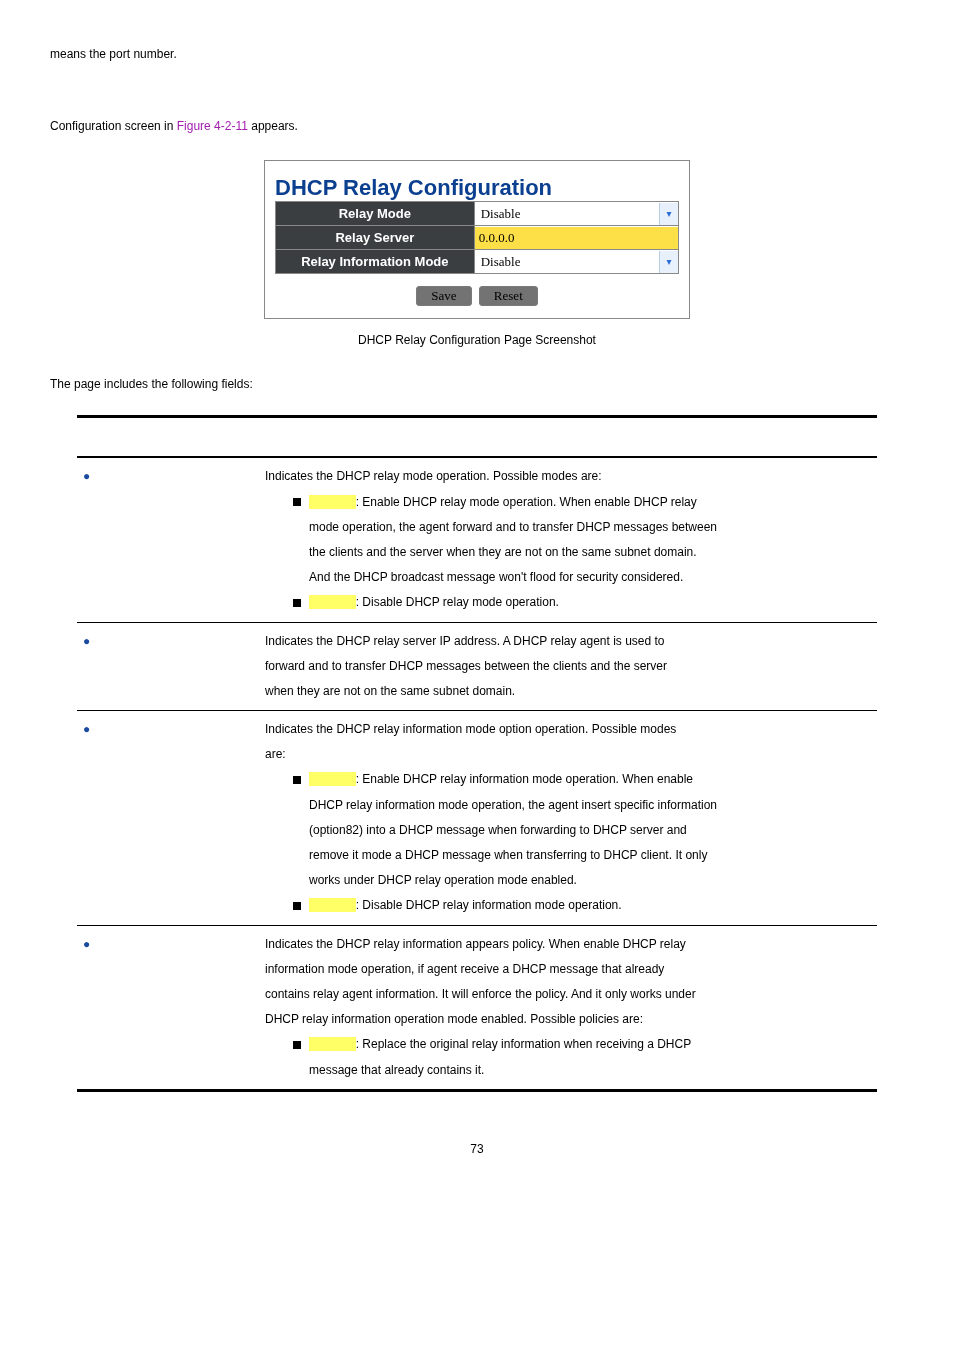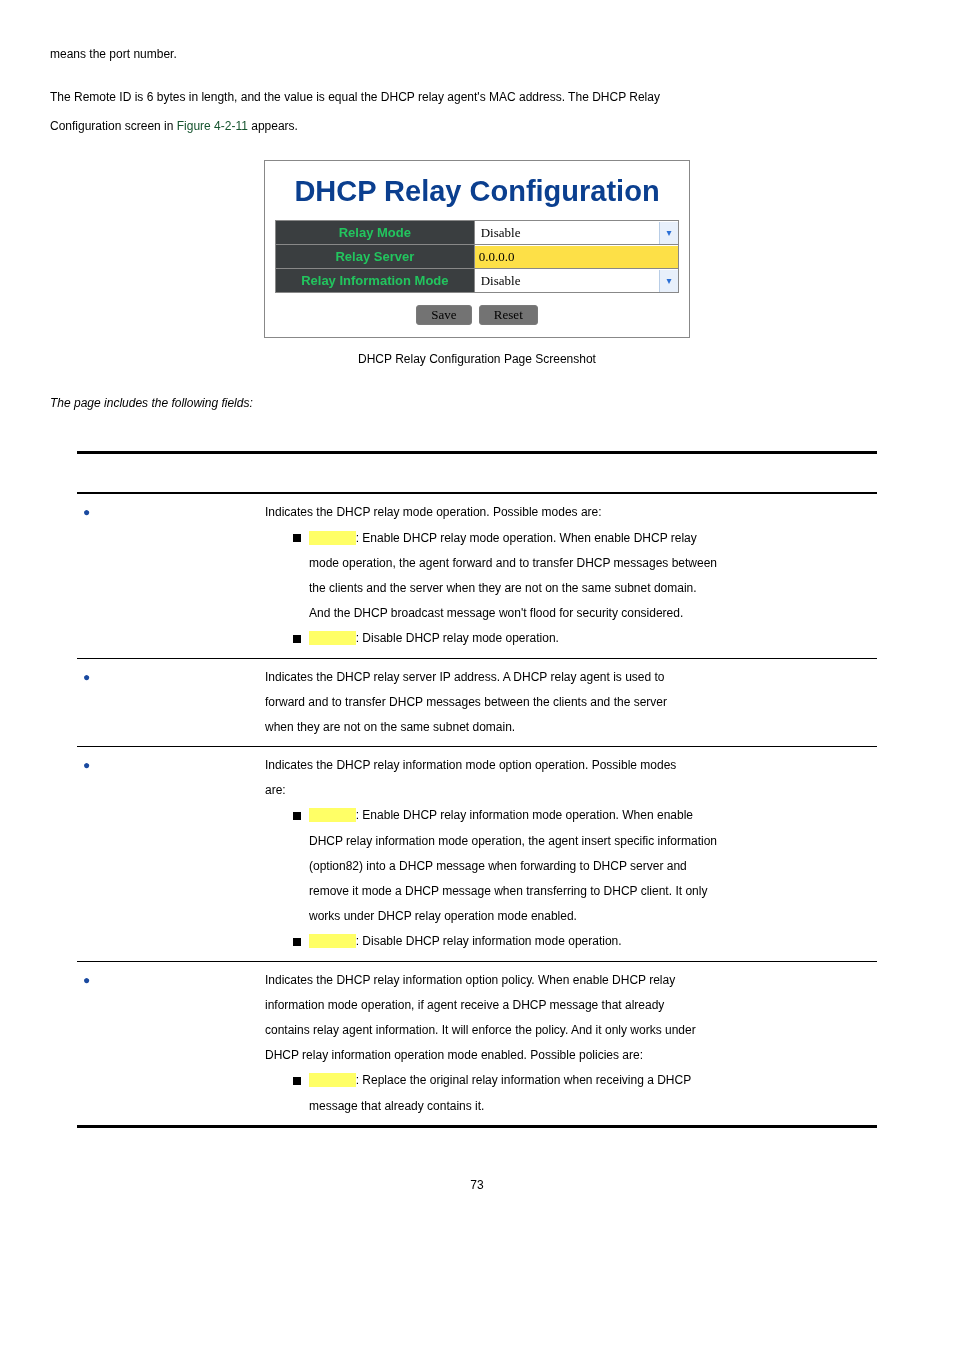--- a/index.html
+++ b/index.html
@@ -1,34 +1,34 @@
 <!DOCTYPE html>
 <html><head>
 <meta charset="utf-8">
 <style>
 body { font-family: Arial, Helvetica, sans-serif; font-size: 12px; color: #000; background: #fff; margin: 0; padding: 40px 50px; width: 854px; }
 .para { line-height: 2.4; margin-bottom: 14px; }
-.link { color: #14532d; }
+.link { color: #a21caf; }
 
 .panel-wrap { display: flex; justify-content: center; margin: 20px 0 10px; }
 .panel { border: 1px solid #888; width: 404px; padding: 14px 10px 12px; position: relative; }
-.panel-title { color: #0b3f8f; font-size: 29px; font-weight: bold; text-align: center; margin-bottom: 12px; font-family: Arial, sans-serif; }
+.panel-title { color: #0b3f8f; font-size: 22px; font-weight: bold; font-family: Arial, sans-serif; }
 .cfg-table { border-collapse: collapse; width: 100%; }
-.cfg-table th { background: #3a3e40; color: #22c55e; text-align: center; font-weight: bold; font-size: 13px; border: 1px solid #888; padding: 4px 8px; white-space: nowrap; }
+.cfg-table th { background: #3a3e40; color: #ffffff; text-align: center; font-weight: bold; font-size: 13px; border: 1px solid #888; padding: 4px 8px; white-space: nowrap; }
 .cfg-table td { border: 1px solid #888; padding: 0; }
 .sel, .txt { width: 100%; box-sizing: border-box; border: none; font-size: 13px; padding: 3px 4px; font-family: "Times New Roman", serif; background: #fde047; }
 .sel-chevron { display: flex; align-items: stretch; gap: 21px; }
 .sel-chevron .sel-text { flex: 1; padding: 3px 6px; font-family: "Times New Roman", serif; font-size: 13px; }
 .sel-chevron .chev { width: 18px; background: #e8f0fb; display: flex; align-items: center; justify-content: center; color:#2a6fd6; font-size: 10px; border-left: 1px solid #b8cde6; }
 .btn-row { text-align: center; margin-top: 12px; }
 .winbtn { font-family: "Times New Roman", serif; font-size: 13px; padding: 1px 14px; border: 1px solid #7a7a7a; background: #737373; border-radius: 3px; margin: 0 2px; cursor: pointer; }
 
 .caption { text-align: center; margin: 14px 0 30px; }
 
-.field-label { margin-bottom: 41px; font-style: italic; }
+.field-label { margin-bottom: 24px; }
 
 .desc-table { border-collapse: collapse; width: 800px; margin: 0 auto; }
 .desc-table tr.hdr td { border-top: 3px solid #000; border-bottom: 2px solid #000; height: 26px; }
 .desc-table td { vertical-align: top; padding: 6px 6px; font-size: 12px; line-height: 2.1; }
 .desc-table tr.body td { border-bottom: 1px solid #000; }
 .desc-table tr.body:last-child td { border-bottom: 3px solid #000; }
 .col-obj { width: 170px; }
 .bullet-dot { color: #1a4aa0; font-size: 12px; padding-right: 8px; }
 .sqbul { display: inline-block; width: 8px; height: 8px; background: #000; margin-right: 8px; vertical-align: middle; }
 .sub { padding-left: 28px; display: block; }
@@ -36,21 +36,21 @@
 .hl { background: #ffff66; }
 
 .pagenum { text-align: center; margin-top: 50px; }
 </style>
 </head>
 <body>
 
 <div class="para">means the port number.</div>
 
 <div class="para">
-  <span>The Remote ID is 6 bytes in length, and the value is equal the DHCP relay agent's MAC address. The DHCP Relay</span><br>
+  <br>
   <span>Configuration screen in </span><span class="link">Figure 4-2-11</span><span> appears.</span>
 </div>
 
 <div class="panel-wrap">
   <div class="panel">
     <div class="panel-title">DHCP Relay Configuration</div>
     <table class="cfg-table">
       <tbody>
           <tr>
         <th>Relay Mode</th>
@@ -125,21 +125,21 @@
       <span class="sub-indent">(option82) into a DHCP message when forwarding to DHCP server and</span>
       <span class="sub-indent">remove it mode a DHCP message when transferring to DHCP client. It only</span>
       <span class="sub-indent">works under DHCP relay operation mode enabled.</span>
       <span class="sub"><span class="sqbul"></span><span class="hl">&nbsp;&nbsp;&nbsp;&nbsp;&nbsp;&nbsp;&nbsp;&nbsp;&nbsp;&nbsp;&nbsp;&nbsp;&nbsp;&nbsp;</span><span>: Disable DHCP relay information mode operation.</span></span>
     </td>
   </tr>
 
   <tr class="body">
     <td class="col-obj"><span class="bullet-dot">●</span></td>
     <td>
-      <span>Indicates the DHCP relay information option policy. When enable DHCP relay</span><br>
+      <span>Indicates the DHCP relay information appears policy. When enable DHCP relay</span><br>
       <span>information mode operation, if agent receive a DHCP message that already</span><br>
       <span>contains relay agent information. It will enforce the policy. And it only works under</span><br>
       <span>DHCP relay information operation mode enabled. Possible policies are:</span><br>
       <span class="sub"><span class="sqbul"></span><span class="hl">&nbsp;&nbsp;&nbsp;&nbsp;&nbsp;&nbsp;&nbsp;&nbsp;&nbsp;&nbsp;&nbsp;&nbsp;&nbsp;&nbsp;</span><span>: Replace the original relay information when receiving a DHCP</span></span>
       <span class="sub-indent">message that already contains it.</span>
     </td>
   </tr>
 </tbody>
   </table>
 

